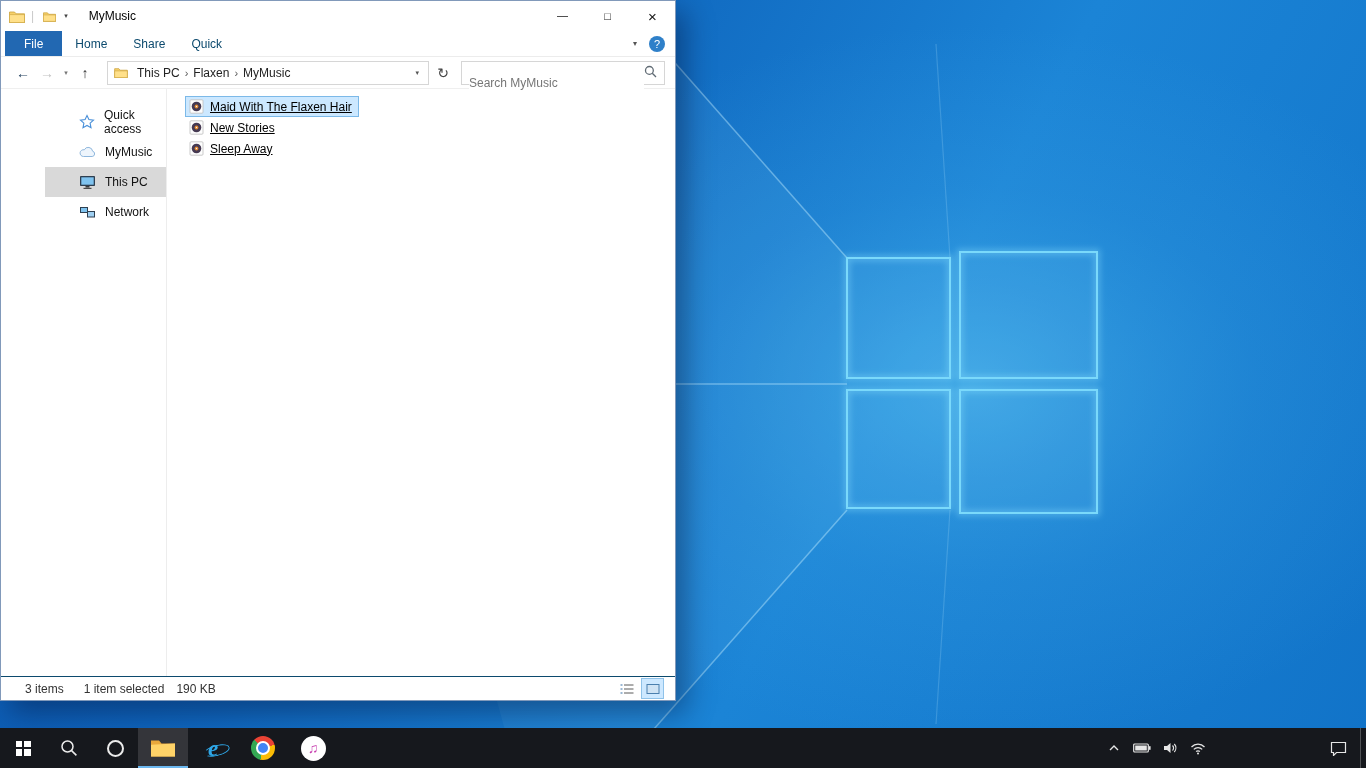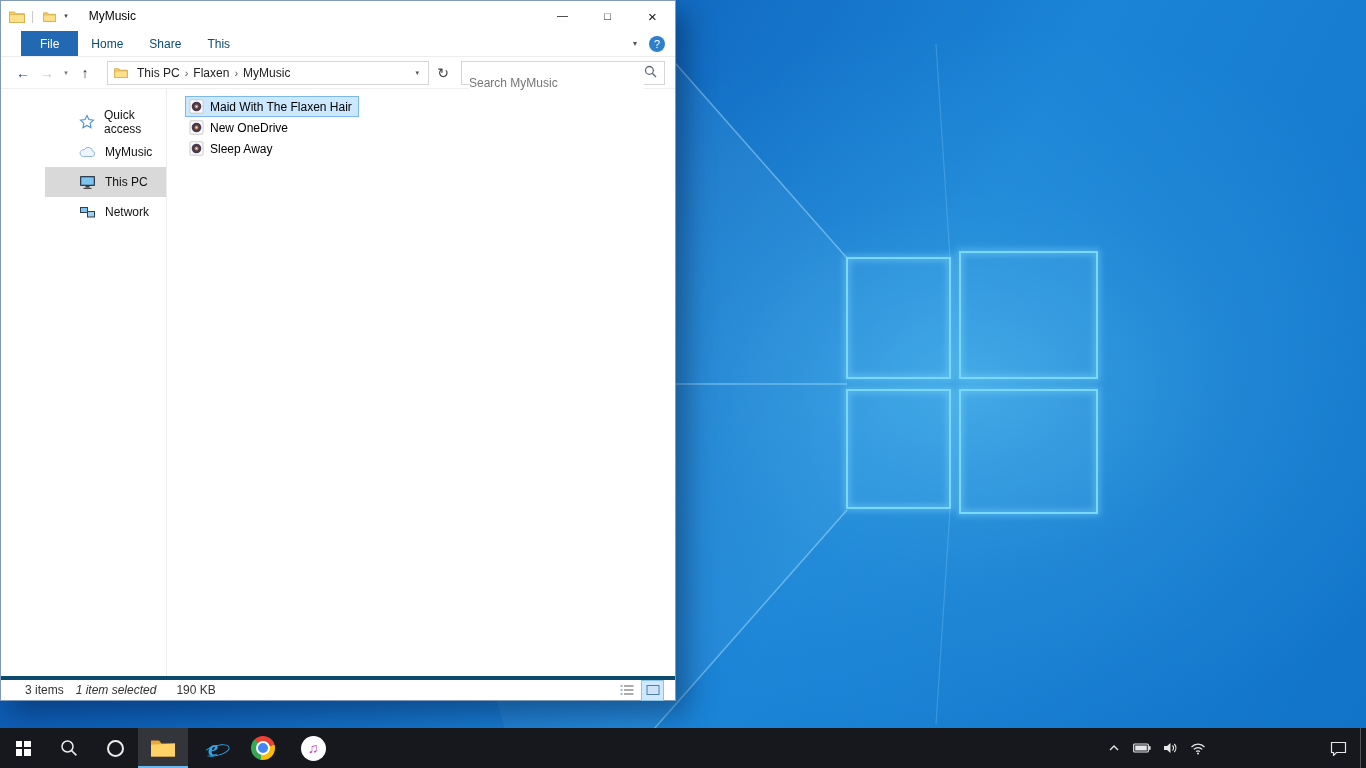--- a/index.html
+++ b/index.html
@@ -20,21 +20,21 @@
   .tb-sep { color:#c9c9c9; margin:0 6px; font-size:12px; }
   .qat-icon { display:flex; align-items:center; margin:0 3px; }
   .qat-chevron { font-size:7px; color:#444; margin:0 5px; }
   .title { margin-left:16px; font-size:12px; color:#000; }
   .winbtns { margin-left:auto; display:flex; height:30px; }
   .winbtn { width:45px; display:flex; align-items:center; justify-content:center; color:#111; }
   .winbtn.min span { font-size:11px; transform:translateY(-1px); }
   .winbtn.max span { font-size:11px; }
   .winbtn.close span { font-size:15px; }
 
-  .tabs { height:26px; display:flex; align-items:stretch; padding-left:20px; flex:none;
+  .tabs { height:26px; display:flex; align-items:stretch; padding-left:4px; flex:none;
     border-bottom:1px solid #ececec; }
   .tab { padding:0 13px; display:flex; align-items:center; color:#0c4a6e; }
   .tab.file { background:#2268b2; color:#fff; padding:0 19px; }
   .tabs-right { margin-left:auto; display:flex; align-items:center; gap:12px; padding-right:10px; }
   .ribbon-chevron { font-size:8px; color:#555; }
   .help-btn { width:16px; height:16px; border-radius:50%; background:#2f80c9; color:#fff;
     font-size:11px; display:flex; align-items:center; justify-content:center; }
 
   .addressbar { height:32px; display:flex; align-items:center; padding:0 10px; flex:none;
     border-bottom:1px solid #efefef; }
@@ -55,28 +55,28 @@
   .searchbox input::placeholder { color:#767676; }
 
   .main { flex:1; display:flex; min-height:0; }
   .sidebar { width:166px; flex:none; padding-top:18px; border-right:1px solid #ededed;padding-left:44px; }
   .side-item { height:30px; display:flex; align-items:center; padding-left:34px; gap:9px; color:#111; }
   .side-item.selected { background:#d9d9d9; }
   .side-item .icon { width:17px; display:flex; justify-content:center; }
 
   .content { flex:1; padding-top:7px; }
   .file-row { display:flex; align-items:center; height:21px; margin-left:18px;
-    width:max-content; padding:0 6px 0 3px; gap:6px; border:1px solid transparent; color:#000; }
+    width:max-content; padding:0 6px 0 3px; gap:6px; border:1px solid transparent; color:#000;text-decoration:underline; }
   .file-row.selected { background:#cce8ff; border-color:#7cb9e8; }
   .file-row .icon { display:flex; align-items:center; }
 
   .statusbar { height:24px; flex:none; display:flex; align-items:center;
-    padding:0 12px 0 24px; color:#333; border-top:4px solid #0c4a6e; }
-  .status-selected { margin-left:12px;font-style:italic; }
-  .status-size { margin-left:20px; }
+    padding:0 12px 0 24px; color:#333; border-top:1px solid #0c4a6e; }
+  .status-selected { margin-left:20px; }
+  .status-size { margin-left:12px; }
   .status-views { margin-left:auto; display:flex; gap:5px; }
   .view-btn { width:21px; height:19px; display:flex; align-items:center; justify-content:center; }
   .view-btn.active { background:#cde8ff; outline:1px solid #8fc2e9; }
 
   
   .taskbar { position:absolute; left:0; bottom:0; width:1366px; height:40px;
     background:#16181d; display:flex; align-items:stretch; z-index:5; }
   .tb-btn { width:46px; display:flex; align-items:center; justify-content:center; }
   .tb-btn.app { width:50px; }
   .tb-btn.active { background:rgba(255,255,255,.13); box-shadow:inset 0 -2px 0 #6cb8f0; }
@@ -177,21 +177,21 @@
       <div class="tab file">
           <span>File</span>
         </div>
       <div class="tab">
           <span>Home</span>
         </div>
       <div class="tab">
           <span>Share</span>
         </div>
       <div class="tab">
-          <span>This</span>
+          <span>Quick</span>
         </div>
       <div class="tabs-right">
         <span class="ribbon-chevron">▾</span>
         <span class="help-btn">?</span>
       </div>
     </div>
 
     <div class="addressbar">
       <span class="nav-arrow">←</span>
       <span class="nav-arrow disabled">→</span>
@@ -279,21 +279,21 @@
         </div>
         <div class="file-row">
           <span class="icon">
             <svg width="15" height="15" viewBox="0 0 15 15">
                 <rect x="1" y="0.8" width="13" height="13.4" rx="1" fill="#fdfdfd" stroke="#bdbdbd" stroke-width="0.8"></rect>
                 <circle cx="7.5" cy="7.5" r="4.8" fill="#463a52"></circle>
                 <circle cx="7.5" cy="7.5" r="1.9" fill="#e2882f"></circle>
                 <circle cx="7.5" cy="7.5" r="0.7" fill="#f5f5f5"></circle>
               </svg>
           </span>
-          <span>New OneDrive</span>
+          <span>New Stories</span>
         </div>
         <div class="file-row">
           <span class="icon">
             <svg width="15" height="15" viewBox="0 0 15 15">
                 <rect x="1" y="0.8" width="13" height="13.4" rx="1" fill="#fdfdfd" stroke="#bdbdbd" stroke-width="0.8"></rect>
                 <circle cx="7.5" cy="7.5" r="4.8" fill="#463a52"></circle>
                 <circle cx="7.5" cy="7.5" r="1.9" fill="#e2882f"></circle>
                 <circle cx="7.5" cy="7.5" r="0.7" fill="#f5f5f5"></circle>
               </svg>
           </span>

